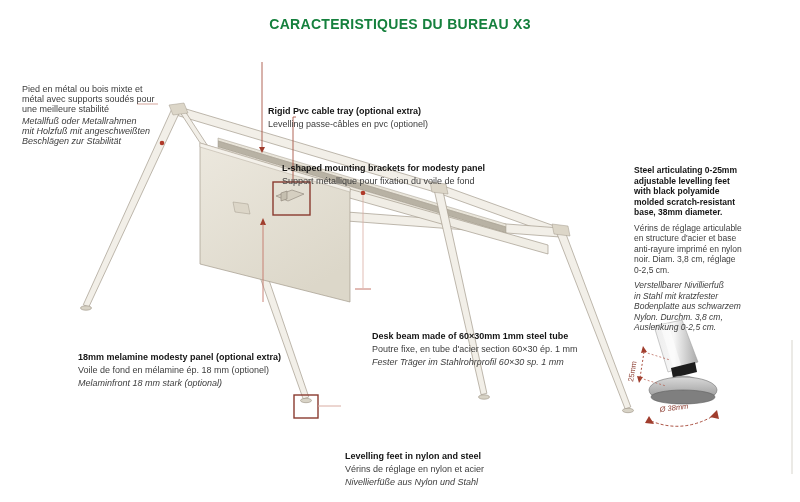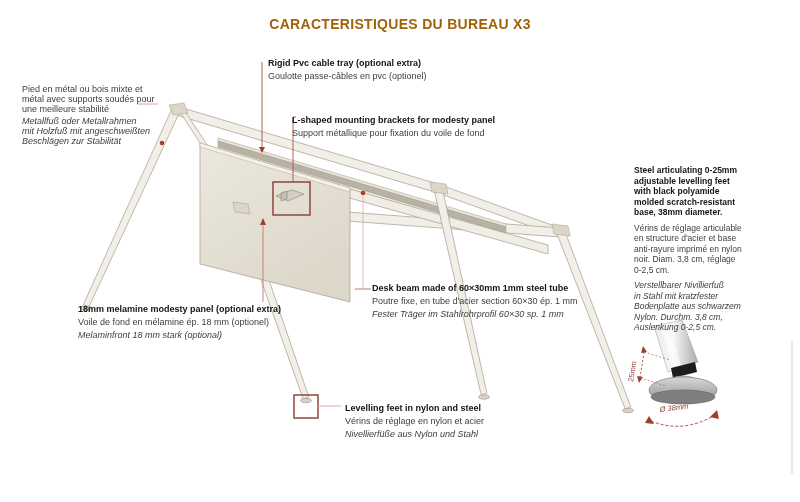--- a/index.html
+++ b/index.html
@@ -1,23 +1,23 @@
 <!DOCTYPE html>
 <html><head>
 <meta charset="utf-8">
 <style>
   html,body{margin:0;padding:0;background:#ffffff;}
   #page{position:relative;width:800px;height:502px;background:#ffffff;overflow:hidden;
         font-family:"Liberation Sans","DejaVu Sans",sans-serif;}
   #title{position:absolute;left:0;top:16px;width:800px;text-align:center;
-         font-size:14px;font-weight:bold;letter-spacing:.3px;color:#a16207;}
+         font-size:14px;font-weight:bold;letter-spacing:.3px;color:#15803d;}
   svg{position:absolute;left:0;top:0;}
   .ann{position:absolute;font-size:9px;line-height:13px;color:#3d3d3d;}
   .ann p{margin:0;white-space:pre-line;}
-  .ann p.en{font-weight:bold;color:#141414;}
+  .ann p.en{font-weight:bold;color:#141414;margin-top:48px;}
   .ann p.de{font-style:italic;color:#3d3d3d;}
   .ann.tight{line-height:10px;}
   .ann.tight p{margin:0 0 2px 0;}
   .ann.rightcol{font-size:8.5px;line-height:10.5px;width:172px;}
   .ann.rightcol p{margin:0 0 5px 12px;}
 </style>
 </head>
 <body>
 
 <div id="page">
@@ -160,24 +160,24 @@
     <p class="fr">Pied en métal ou bois mixte et
 métal avec supports soudés pour
 une meilleure stabilité</p>
     <p class="de">Metallfuß oder Metallrahmen
 mit Holzfuß mit angeschweißten
 Beschlägen zur Stabilität</p>
   </div>
 
   <div class="ann" style="left:268px;top:57px;width:220px;">
     <p class="en">Rigid Pvc cable tray (optional extra)</p>
-    <p class="fr">Goulotte passe-câbles en pvc (optionel)</p>
-  </div>
-
-  <div class="ann" style="left:292px;top:114px;width:240px;">
+    <p class="fr">Levelling passe-câbles en pvc (optionel)</p>
+  </div>
+
+  <div class="ann" style="left:282px;top:114px;width:240px;">
     <p class="en">L-shaped mounting brackets for modesty panel</p>
     <p class="fr">Support métallique pour fixation du voile de fond</p>
   </div>
 
   <div class="ann" style="left:78px;top:303px;width:240px;">
     <p class="en">18mm melamine modesty panel (optional extra)</p>
     <p class="fr">Voile de fond en mélamine ép. 18 mm (optionel)</p>
     <p class="de">Melaminfront 18 mm stark (optional)</p>
   </div>
 

